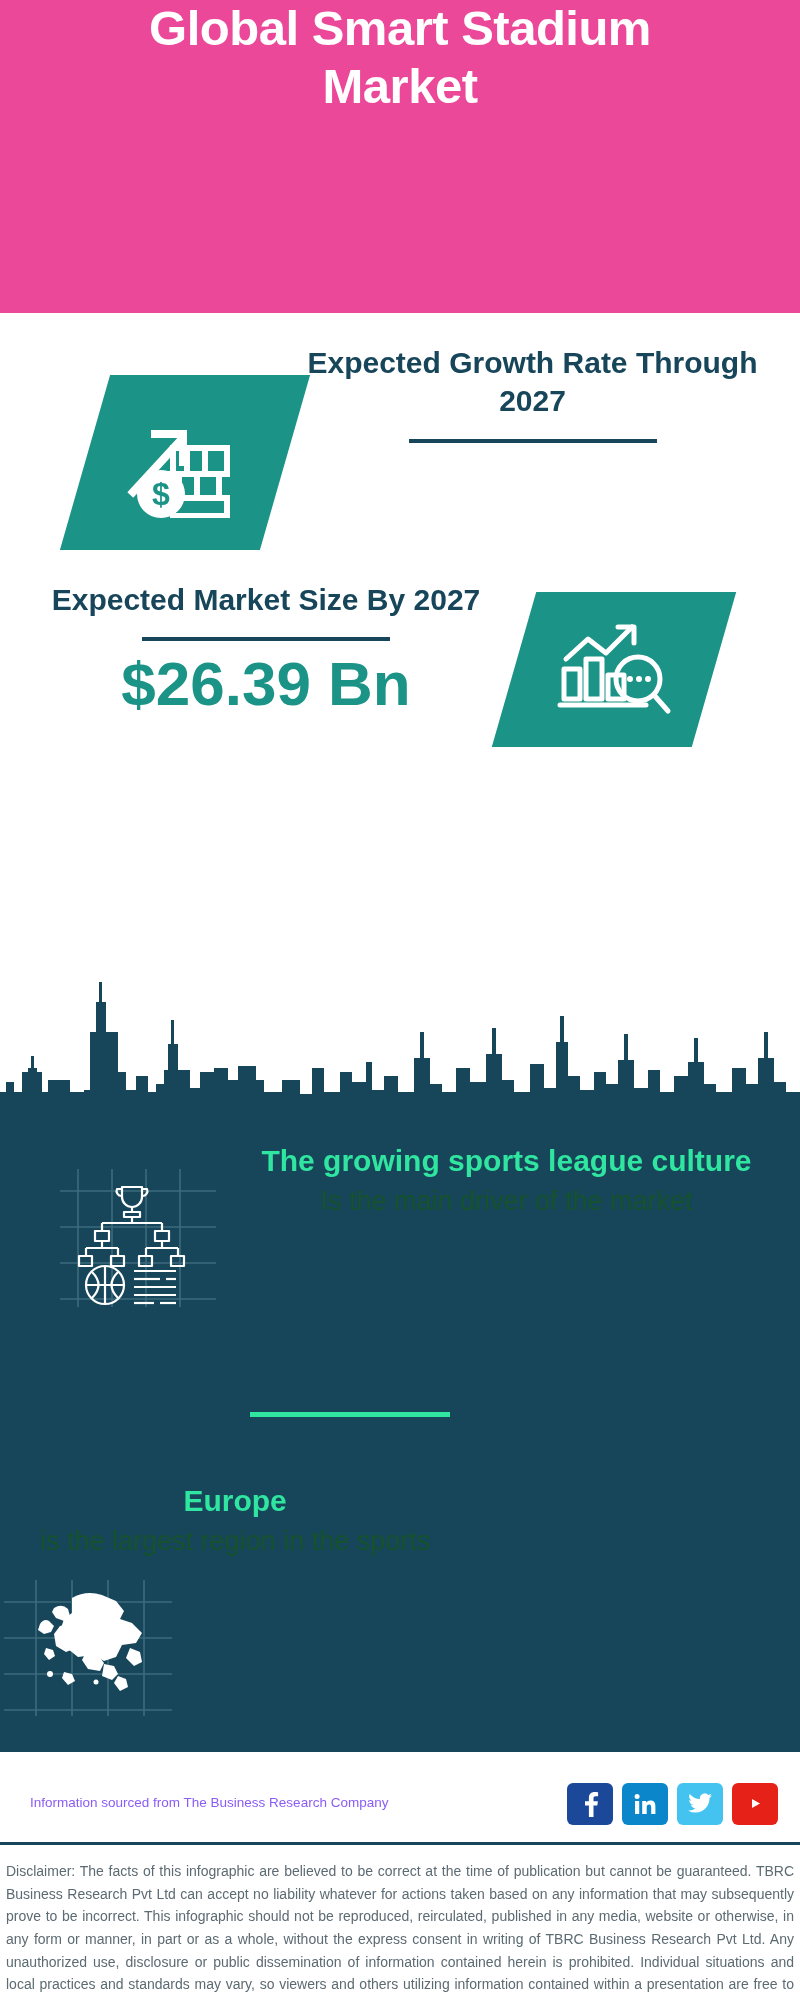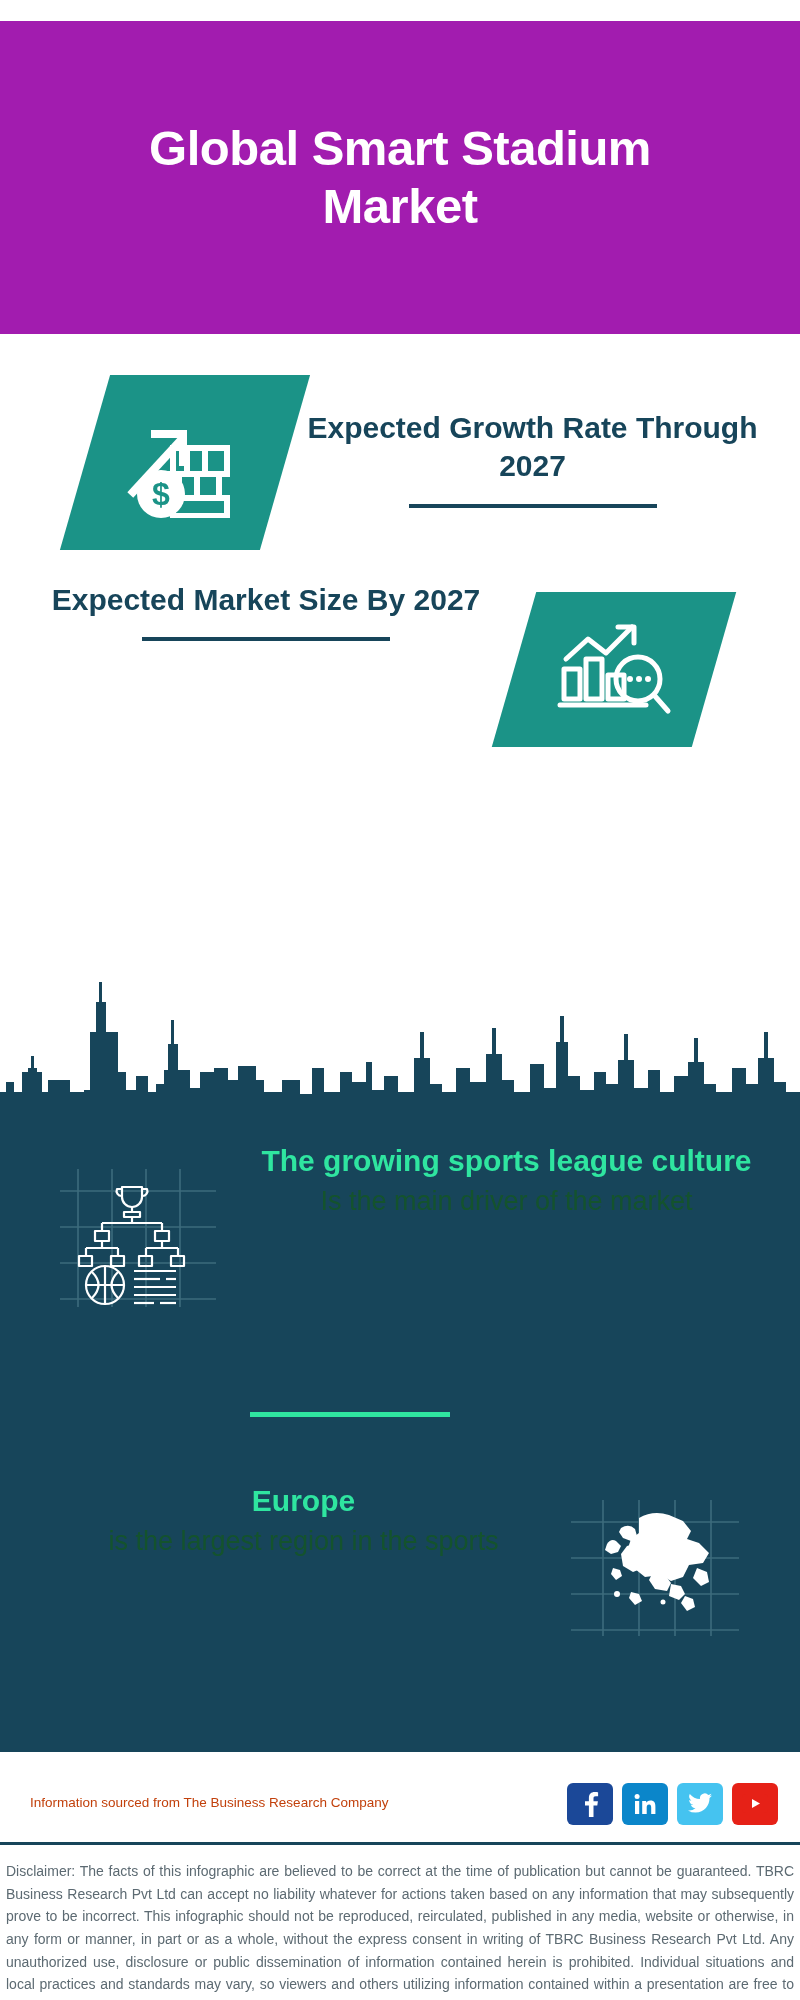--- a/index.html
+++ b/index.html
@@ -15,25 +15,24 @@
     width: 800px;
     height: 2000px;
     background: #ffffff;
   }
 
   
   .header {
     position: absolute;
     left: 0; top: 0;
     width: 800px; height: 313px;
-    background: #a21caf;
-    display: flex;
-    align-items: center;
+    background: #ec4899;
+    display: flex;
+    align-items: flex-start;
     justify-content: center;
-    margin-top: 21px;
   }
   .header-title {
     color: #ffffff;
     font-size: 49px;
     font-weight: bold;
     line-height: 1.18;
     text-align: center;
     letter-spacing: -0.5px;
     padding: 0 40px;
     max-width: 700px;
@@ -58,21 +57,21 @@
   }
   .tile > .tile-inner {
     transform: skewX(16deg);
     display: flex;
     align-items: center;
     justify-content: center;
     width: 100%; height: 100%;
   }
   .stat1 .tile { margin-left: 85px; margin-top: 62px; }
 
-  .stat-text { flex: 1; text-align: center; padding-top: 96px; }
+  .stat-text { flex: 1; text-align: center; padding-top: 31px; }
   .stat-label {
     color: #17455a;
     font-size: 30px;
     font-weight: bold;
     line-height: 1.28;
   }
   .stat-rule {
     width: 248px; height: 4px;
     background: #17455a;
     margin: 18px auto 10px auto;
@@ -151,20 +150,21 @@
     background: #2fe5a0;
   }
 
   
   .region {
     position: absolute;
     left: 0; top: 1480px;
     width: 800px; height: 200px;
     display: flex;
     align-items: flex-start;
+    flex-direction: column;
   }
   .region-text {
     flex: 1;
     text-align: center;
     padding-left: 40px;
   }
   .map-icon {
     width: 175px; height: 140px;
     margin-right: 58px;
     margin-top: 18px;
@@ -177,21 +177,21 @@
     position: absolute;
     left: 0; top: 1765px;
     width: 800px; height: 80px;
     background: #ffffff;
     display: flex;
     align-items: center;
     border-bottom: 3px solid #17455a;
   }
   .source-text {
     margin-left: 30px;
-    color: #c2410c;
+    color: #8b5cf6;
     font-size: 13.5px;
     line-height: 1.55;
   }
   .socials {
     margin-left: auto;
     margin-right: 22px;
     display: flex;
     gap: 9px;
     align-items: center;
   }
@@ -258,20 +258,21 @@
     <div class="stat-text">
       <div class="stat-label">Expected Growth Rate Through 2027</div>
       <div class="stat-rule"></div>
     </div>
   </div>
 
   <div class="stat2">
     <div class="stat-text">
       <div class="stat-label">Expected Market Size By 2027</div>
       <div class="stat-rule"></div>
+      <div class="stat-value">$26.39 Bn</div>
     </div>
     <div class="tile">
       <div class="tile-inner">
         <svg class="icon-svg" width="120" height="110" viewBox="0 0 120 110">
           <g fill="none" stroke="#ffffff" stroke-width="5" stroke-linecap="round" stroke-linejoin="round">
             <polyline points="12,44 34,24 52,38 78,12"></polyline>
             <polyline points="64,12 80,12 80,28"></polyline>
             <rect x="10" y="54" width="16" height="30"></rect>
             <rect x="32" y="44" width="16" height="40"></rect>
             <rect x="54" y="60" width="16" height="24"></rect>

